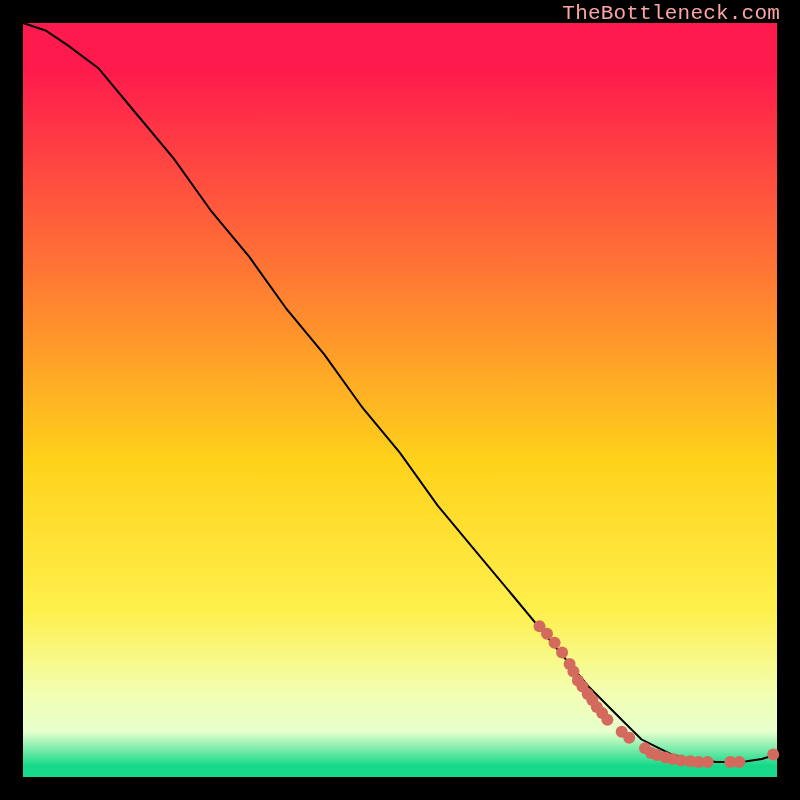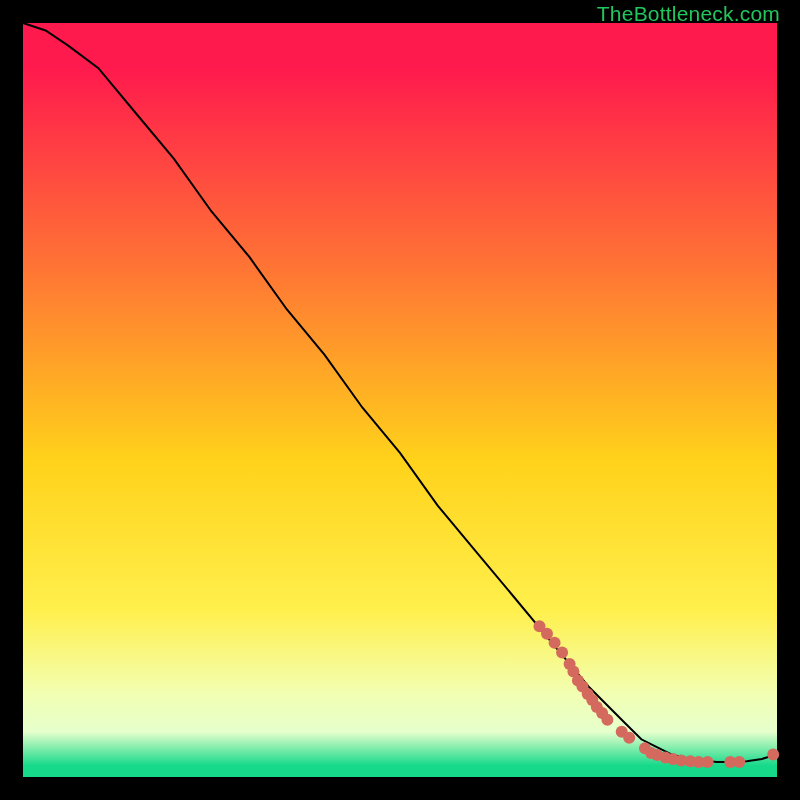--- a/index.html
+++ b/index.html
@@ -22,25 +22,26 @@
     left: 23px;
     top: 23px;
     width: 754px;
     height: 754px;
     
   }
   .watermark {
     position: absolute;
     top: 2px;
     right: 20px;
-    color: #22c55e;
+    color: #fca5a5;
     font-size: 21px;
     letter-spacing: 0.2px;
     font-weight: 500;
     user-select: none;
+    font-family: Liberation Mono, monospace;
   }
   svg.curve {
     position: absolute;
     left: 0;
     top: 0;
     width: 754px;
     height: 754px;
     overflow: visible;
   }
 </style>

